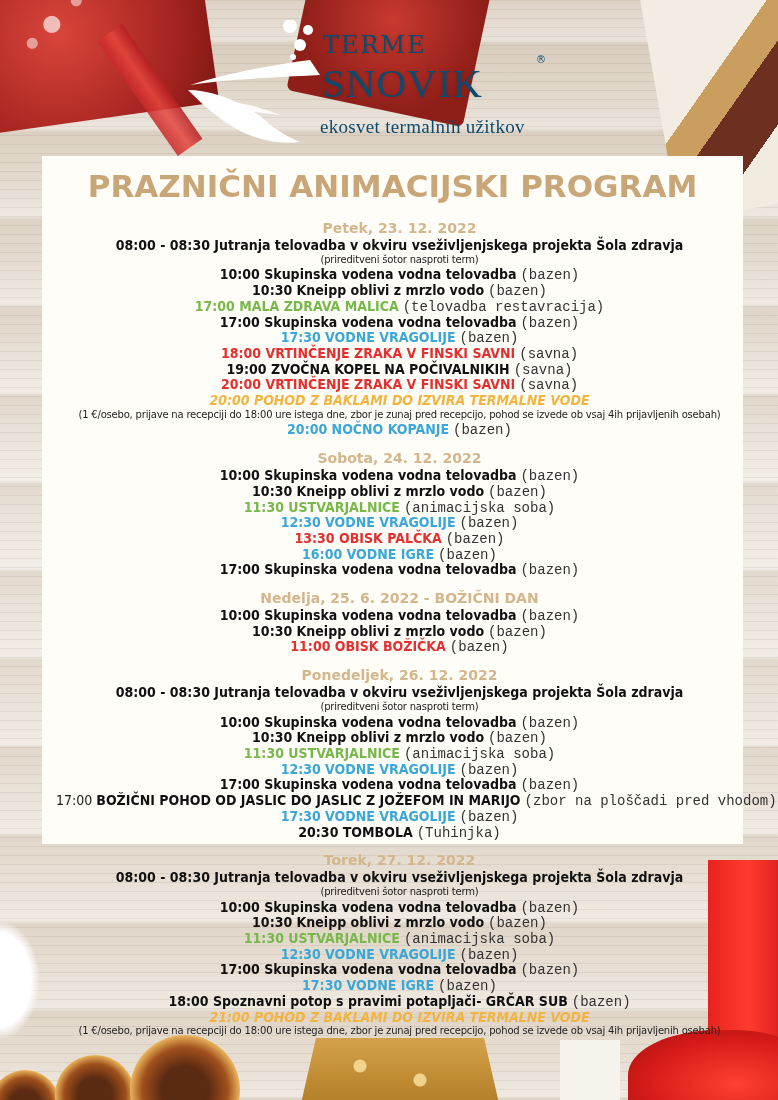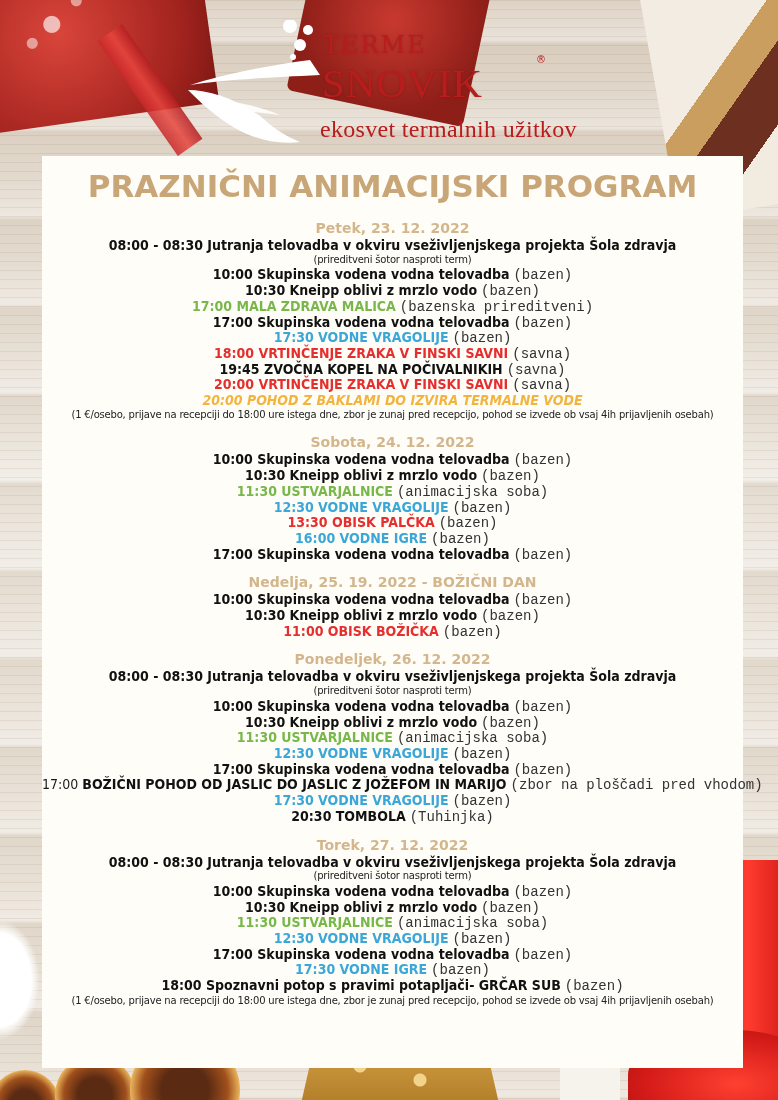--- a/index.html
+++ b/index.html
@@ -71,52 +71,52 @@
     clip-path: polygon(8% 0, 92% 0, 100% 100%, 0 100%);
   }
   .snow-bl {
     position: absolute; left: 0px; top: 920px; width: 40px; height: 120px;
     background: radial-gradient(ellipse at 0% 50%, #ffffff 0 55%, rgba(255,255,255,0) 70%);
   }
 
   
   .logo {
     position: absolute; left: 180px; top: 0px; width: 400px; height: 150px;
-    color: #b91c1c;
+    color: #0c4a6e;
   }
   .logo-leaf { position: absolute; left: 0; top: 20px; width: 150px; height: 130px; }
   .logo-terme {
     position: absolute; left: 143px; top: 31px;
     font-family: "DejaVu Serif", "Liberation Serif", serif; font-size: 24px; letter-spacing: 2px;
     text-shadow: 0 0 3px rgba(0,0,0,0.15);
   }
   .logo-snovik {
     position: absolute; left: 142px; top: 50px;
     font-family: "Liberation Serif", "DejaVu Serif", serif; font-size: 41px; letter-spacing: 1px; line-height: 66px;
     text-shadow: 0 0 3px rgba(0,0,0,0.15);
   }
   .logo-reg { position: absolute; left: 356px; top: 54px; font-size: 10px; }
   .logo-tagline {
     position: absolute; left: 140px; top: 116px;
-    font-family: "Liberation Serif", "DejaVu Serif", serif; font-size: 24px; letter-spacing: 0.3px;
+    font-family: "Liberation Serif", "DejaVu Serif", serif; font-size: 19px; letter-spacing: 0.3px;
   }
 
   
   .panel {
-    position: absolute; left: 42px; top: 156px; width: 701px; height: 912px;
+    position: absolute; left: 42px; top: 156px; width: 701px; height: 688px;
     background: #fffdf8;
     text-align: center;
   }
   .title {
     margin: 8px 0 0 0;
     font-family: "DejaVu Sans", "Liberation Sans", sans-serif;
     font-weight: bold; font-size: 31px; color: #c9a677; letter-spacing: 0px;
     line-height: 44px;
   }
-  .day { margin-top: 10px; }
+  .day { margin-top: 10px; padding-left: 14px; }
   .day:first-of-type { margin-top: 10px; }
   .day-heading {
     font-weight: bold; font-size: 14px; color: #d3b68c; line-height: 20px;
   }
   .line {
     font-size: 14px; line-height: 14.7px; color: #1b1b1b; white-space: nowrap;
     font-family: "DejaVu Sans Condensed", "DejaVu Sans", sans-serif;
   }
   .line .ev { font-weight: bold; }
   .line .loc { font-weight: normal; color: #333333; font-family: Liberation Mono, monospace; }
@@ -167,41 +167,42 @@
 
 <div class="panel">
   <div class="title">PRAZNIČNI ANIMACIJSKI PROGRAM</div>
   <div id="days">
       <div class="day">
         <div class="day-heading">Petek, 23. 12. 2022</div>
         <div class="line c-black"><span class="ev">08:00 - 08:30 Jutranja telovadba v okviru vseživljenjskega projekta Šola zdravja</span></div>
         <div class="note">(prireditveni šotor nasproti term)</div>
         <div class="line c-black"><span class="ev">10:00 Skupinska vodena vodna telovadba</span> <span class="loc">(bazen)</span></div>
         <div class="line c-black"><span class="ev">10:30 Kneipp oblivi z mrzlo vodo</span> <span class="loc">(bazen)</span></div>
-        <div class="line c-green"><span class="ev">17:00 MALA ZDRAVA MALICA</span> <span class="loc">(bazenska prireditveni)</span></div>
+        <div class="line c-green"><span class="ev">17:00 MALA ZDRAVA MALICA</span> <span class="loc">(telovadba restavracija)</span></div>
         <div class="line c-black"><span class="ev">17:00 Skupinska vodena vodna telovadba</span> <span class="loc">(bazen)</span></div>
         <div class="line c-blue"><span class="ev">17:30 VODNE VRAGOLIJE</span> <span class="loc">(bazen)</span></div>
         <div class="line c-red"><span class="ev">18:00 VRTINČENJE ZRAKA V FINSKI SAVNI</span> <span class="loc">(savna)</span></div>
-        <div class="line c-black"><span class="ev">19:45 ZVOČNA KOPEL NA POČIVALNIKIH</span> <span class="loc">(savna)</span></div>
+        <div class="line c-black"><span class="ev">19:00 ZVOČNA KOPEL NA POČIVALNIKIH</span> <span class="loc">(savna)</span></div>
         <div class="line c-red"><span class="ev">20:00 VRTINČENJE ZRAKA V FINSKI SAVNI</span> <span class="loc">(savna)</span></div>
         <div class="line c-orange"><span class="ev">20:00 POHOD Z BAKLAMI DO IZVIRA TERMALNE VODE</span></div>
         <div class="note">(1 €/osebo, prijave na recepciji do 18:00 ure istega dne, zbor je zunaj pred recepcijo, pohod se izvede ob vsaj 4ih prijavljenih osebah)</div>
+        <div class="line c-blue"><span class="ev">20:00 NOČNO KOPANJE</span> <span class="loc">(bazen)</span></div>
       </div>
       <div class="day">
         <div class="day-heading">Sobota, 24. 12. 2022</div>
         <div class="line c-black"><span class="ev">10:00 Skupinska vodena vodna telovadba</span> <span class="loc">(bazen)</span></div>
         <div class="line c-black"><span class="ev">10:30 Kneipp oblivi z mrzlo vodo</span> <span class="loc">(bazen)</span></div>
         <div class="line c-green"><span class="ev">11:30 USTVARJALNICE</span> <span class="loc">(animacijska soba)</span></div>
         <div class="line c-blue"><span class="ev">12:30 VODNE VRAGOLIJE</span> <span class="loc">(bazen)</span></div>
         <div class="line c-red"><span class="ev">13:30 OBISK PALČKA</span> <span class="loc">(bazen)</span></div>
         <div class="line c-blue"><span class="ev">16:00 VODNE IGRE</span> <span class="loc">(bazen)</span></div>
         <div class="line c-black"><span class="ev">17:00 Skupinska vodena vodna telovadba</span> <span class="loc">(bazen)</span></div>
       </div>
       <div class="day">
-        <div class="day-heading">Nedelja, 25. 19. 2022 - BOŽIČNI DAN</div>
+        <div class="day-heading">Nedelja, 25. 6. 2022 - BOŽIČNI DAN</div>
         <div class="line c-black"><span class="ev">10:00 Skupinska vodena vodna telovadba</span> <span class="loc">(bazen)</span></div>
         <div class="line c-black"><span class="ev">10:30 Kneipp oblivi z mrzlo vodo</span> <span class="loc">(bazen)</span></div>
         <div class="line c-red"><span class="ev">11:00 OBISK BOŽIČKA</span> <span class="loc">(bazen)</span></div>
       </div>
       <div class="day">
         <div class="day-heading">Ponedeljek, 26. 12. 2022</div>
         <div class="line c-black"><span class="ev">08:00 - 08:30 Jutranja telovadba v okviru vseživljenjskega projekta Šola zdravja</span></div>
         <div class="note">(prireditveni šotor nasproti term)</div>
         <div class="line c-black"><span class="ev">10:00 Skupinska vodena vodna telovadba</span> <span class="loc">(bazen)</span></div>
         <div class="line c-black"><span class="ev">10:30 Kneipp oblivi z mrzlo vodo</span> <span class="loc">(bazen)</span></div>
@@ -216,16 +217,17 @@
         <div class="day-heading">Torek, 27. 12. 2022</div>
         <div class="line c-black"><span class="ev">08:00 - 08:30 Jutranja telovadba v okviru vseživljenjskega projekta Šola zdravja</span></div>
         <div class="note">(prireditveni šotor nasproti term)</div>
         <div class="line c-black"><span class="ev">10:00 Skupinska vodena vodna telovadba</span> <span class="loc">(bazen)</span></div>
         <div class="line c-black"><span class="ev">10:30 Kneipp oblivi z mrzlo vodo</span> <span class="loc">(bazen)</span></div>
         <div class="line c-green"><span class="ev">11:30 USTVARJALNICE</span> <span class="loc">(animacijska soba)</span></div>
         <div class="line c-blue"><span class="ev">12:30 VODNE VRAGOLIJE</span> <span class="loc">(bazen)</span></div>
         <div class="line c-black"><span class="ev">17:00 Skupinska vodena vodna telovadba</span> <span class="loc">(bazen)</span></div>
         <div class="line c-blue"><span class="ev">17:30 VODNE IGRE</span> <span class="loc">(bazen)</span></div>
         <div class="line c-black"><span class="ev">18:00 Spoznavni potop s pravimi potapljači- GRČAR SUB</span> <span class="loc">(bazen)</span></div>
+        <div class="line c-orange"><span class="ev">21:00 POHOD Z BAKLAMI DO IZVIRA TERMALNE VODE</span></div>
         <div class="note">(1 €/osebo, prijave na recepciji do 18:00 ure istega dne, zbor je zunaj pred recepcijo, pohod se izvede ob vsaj 4ih prijavljenih osebah)</div>
       </div>
     </div>
 </div>
 
 </body></html>

